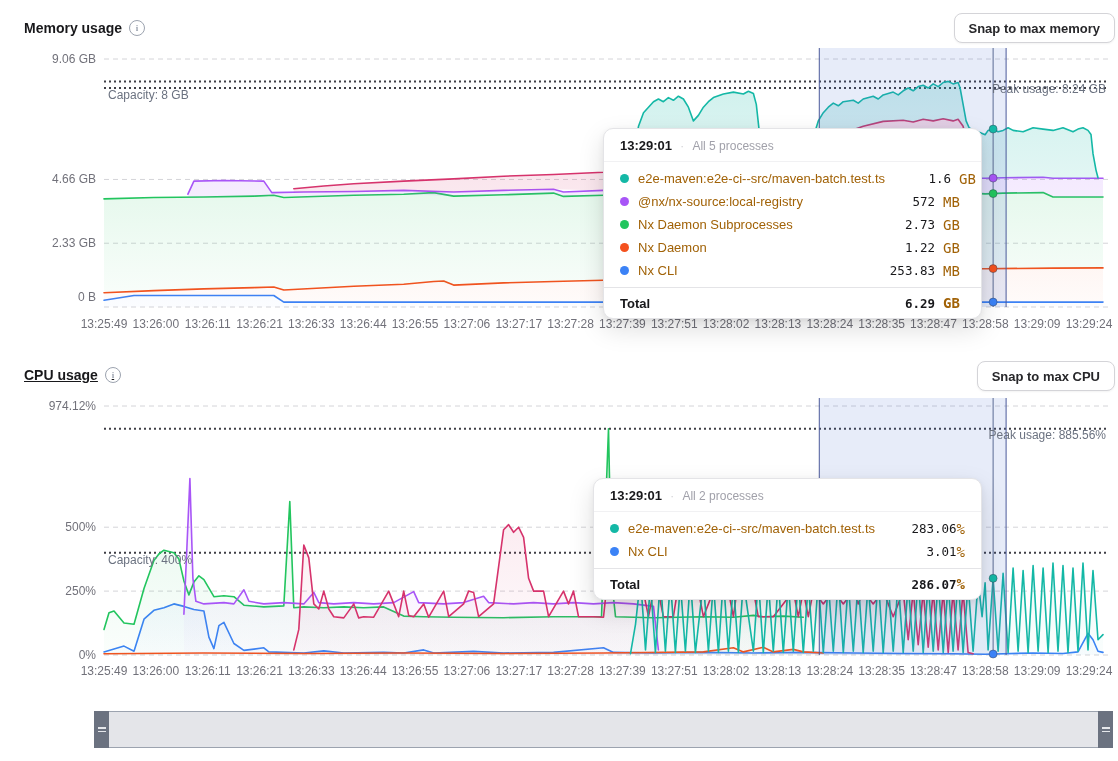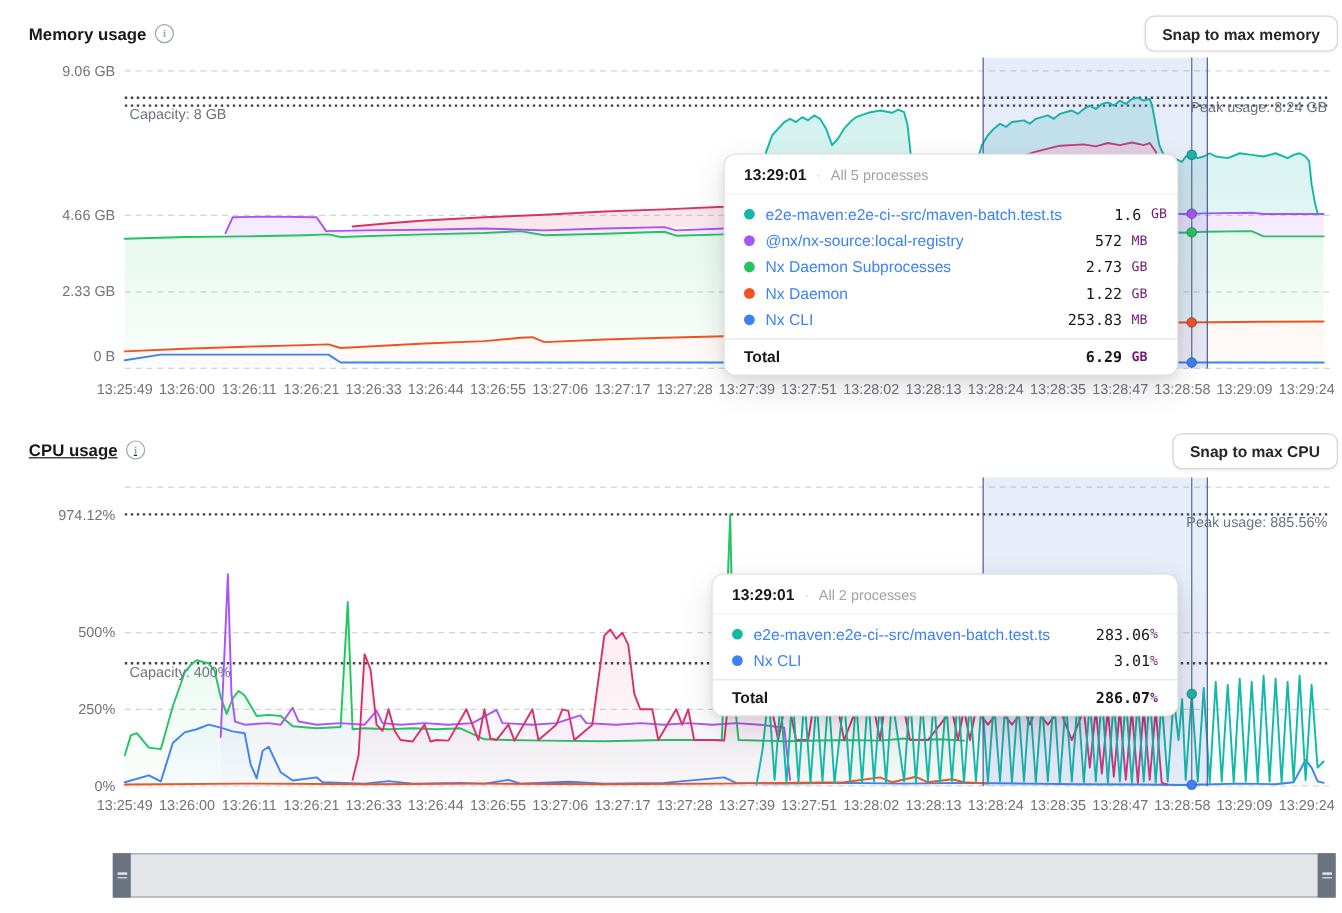--- a/index.html
+++ b/index.html
@@ -21,23 +21,23 @@
   svg#chart-svg{position:absolute;left:0;top:0;}
   .tooltip{position:absolute;background:#fff;border:1px solid #e4e4e7;border-radius:10px;
        box-shadow:0 10px 26px rgba(0,0,0,.13),0 2px 6px rgba(0,0,0,.06);z-index:5;}
   .tt-header{display:flex;align-items:center;gap:8px;padding:9px 16px 8px;border-bottom:1px solid #f1f1f3;}
   .tt-time{font-size:13px;font-weight:700;color:#18181b;}
   .tt-sep{color:#d4d4d8;font-size:13px;}
   .tt-sub{font-size:12px;color:#a1a1aa;}
   .tt-rows{padding:5px 0 3px;}
   .tt-row{display:flex;align-items:center;padding:3.5px 16px;}
   .tt-dot{width:9px;height:9px;border-radius:50%;margin-right:9px;flex:none;}
-  .tt-name{font-size:13px;color:#3b82f6;flex:1;padding-right:14px;white-space:nowrap;}
+  .tt-name{font-size:13px;color:#a16207;flex:1;padding-right:14px;white-space:nowrap;}
   .tt-val{font-family:"DejaVu Sans Mono",monospace;font-size:12.5px;color:#18181b;text-align:right;min-width:52px;}
-  .tt-unit{font-family:"DejaVu Sans Mono",monospace;font-size:11px;color:#701a75;width:22px;margin-left:8px;}
+  .tt-unit{font-family:"DejaVu Sans Mono",monospace;font-size:14px;color:#a16207;width:22px;margin-left:8px;}
   .tt-unit.pct{width:auto;margin-left:0;}
   .tt-total{display:flex;align-items:center;border-top:1px solid #e4e4e7;padding:7px 16px;margin-top:2px;}
   .tt-total .tt-name{font-weight:700;color:#18181b;}
   .tt-total .tt-val{font-weight:700;}
   .tt-total .tt-unit{font-weight:700;}
   .brush{position:absolute;left:78px;top:711px;width:1019px;height:37px;background:#e4e5e9;
        border:1px solid #9ca3af;box-sizing:border-box;}
   .brush-handle{position:absolute;top:-1px;width:15px;height:37px;background:#6b7280;
        display:flex;flex-direction:column;align-items:center;justify-content:center;gap:2px;cursor:ew-resize;}
   .brush-handle span{display:block;width:8px;height:1.5px;background:#e5e7eb;}
@@ -165,21 +165,21 @@
       <circle cx="977.11" cy="578.3154026198005" r="4" fill="#14b8a6" stroke="#334155" stroke-opacity="0.45" stroke-width="1"></circle>
     </svg>
 
   <div id="mem-yticks">
       <div class="ytick" style="top: 52px;">9.06 GB</div>
       <div class="ytick" style="top: 172.442px;">4.66 GB</div>
       <div class="ytick" style="top: 236.221px;">2.33 GB</div>
       <div class="ytick" style="top: 290px;">0 B</div>
     </div>
   <div id="cpu-yticks">
-      <div class="ytick" style="top: 422px;">974.12%</div>
+      <div class="ytick" style="top: 399px;">974.12%</div>
       <div class="ytick" style="top: 520.192px;">500%</div>
       <div class="ytick" style="top: 584.096px;">250%</div>
       <div class="ytick" style="top: 648px;">0%</div>
     </div>
   <div id="mem-xticks">
       <div class="xtick" style="left: 43px; top: 317px;">13:25:49</div>
       <div class="xtick" style="left: 94.8421px; top: 317px;">13:26:00</div>
       <div class="xtick" style="left: 146.684px; top: 317px;">13:26:11</div>
       <div class="xtick" style="left: 198.526px; top: 317px;">13:26:21</div>
       <div class="xtick" style="left: 250.368px; top: 317px;">13:26:33</div>

